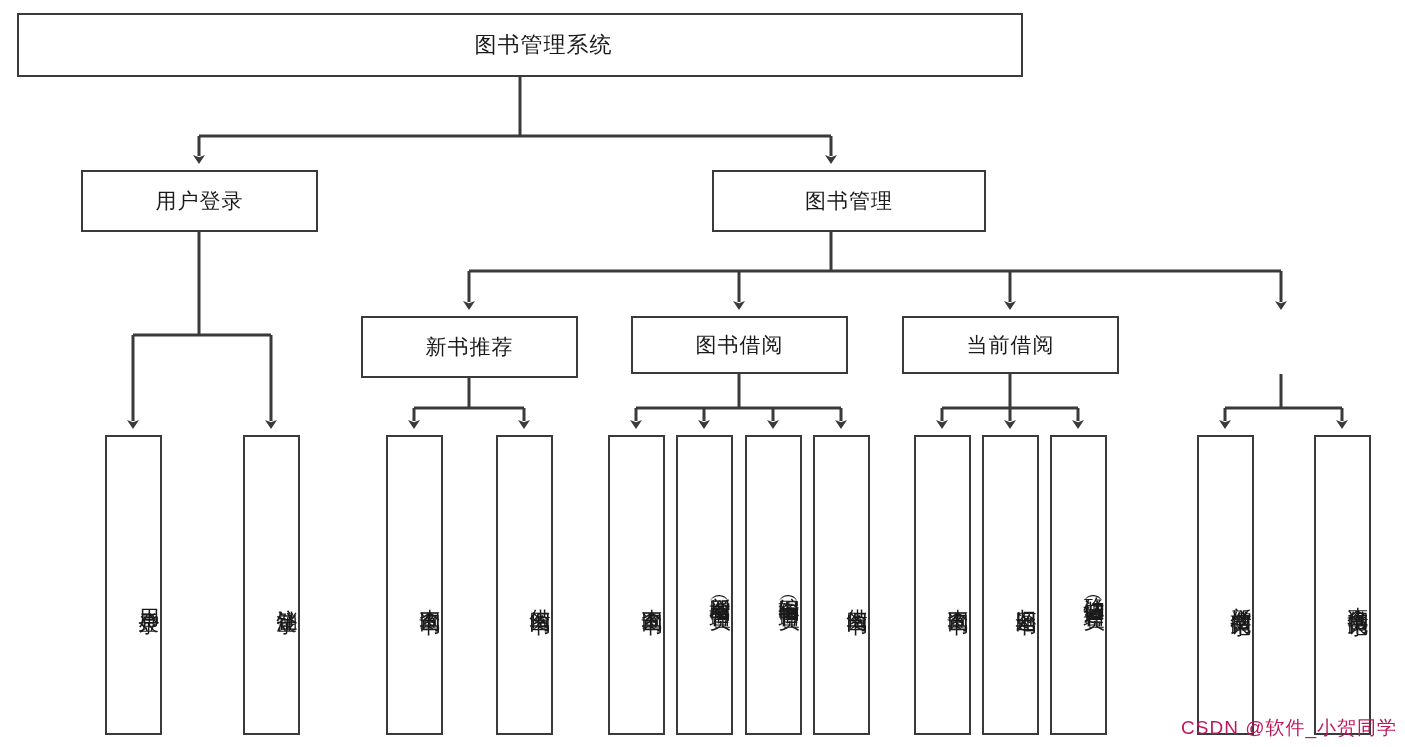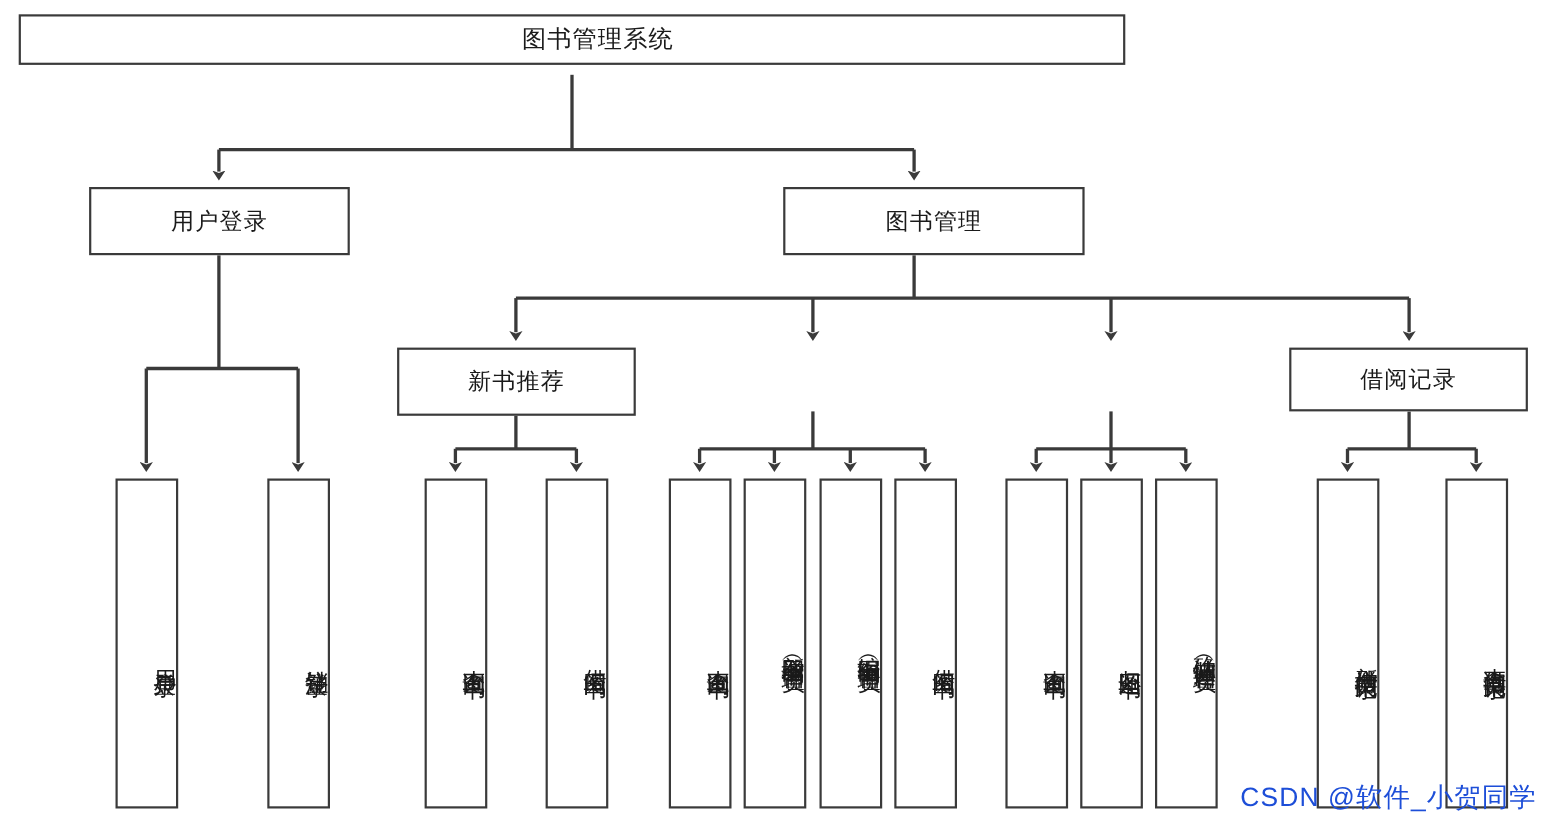--- a/index.html
+++ b/index.html
@@ -54,22 +54,22 @@
     text-orientation: upright;
     display: block;
   }
   .node.root {
     font-size: 22px;
   }
   #watermark {
     position: absolute;
     right: 8px;
     bottom: 6px;
-    font-size: 24px;
-    color: #1d4ed8;
+    font-size: 19px;
+    color: #be185d;
     letter-spacing: 1px;
     white-space: nowrap;
     pointer-events: none;
     margin-left: 38px;
   }
 </style>
 </head>
 <body>
 
 <div id="stage">
@@ -117,36 +117,39 @@
       <path d="M1010,408 L1010,421" marker-end="url(#arrow)"></path>
       <path d="M1078,408 L1078,421" marker-end="url(#arrow)"></path>
 
       <path d="M1281,374 L1281,408"></path>
       <path d="M1225,408 L1342,408"></path>
       <path d="M1225,408 L1225,421" marker-end="url(#arrow)"></path>
       <path d="M1342,408 L1342,421" marker-end="url(#arrow)"></path>
     </g>
   </svg>
 
-  <div class="node h root" style="left:17px; top:13px; width:1006px; height:46px;padding-left:47px;">
+  <div class="node h root" style="left:17px; top:13px; width:1006px; height:64px;padding-left:47px;">
     <span>图书管理系统</span>
   </div>
 
   <div class="node h" style="left:81px; top:170px; width:237px; height:62px;">
     <span>用户登录</span>
   </div>
   <div class="node h" style="left:712px; top:170px; width:274px; height:62px;">
     <span>图书管理</span>
   </div>
 
   <div class="node h" style="left:361px; top:316px; width:217px; height:62px;">
     <span>新书推荐</span>
   </div>
-  <div class="node h" style="left:1172px; top:316px; width:217px; height:58px;">
-    <span>借阅记录</span>
+  <div class="node h" style="left:631px; top:316px; width:217px; height:58px;">
+    <span>图书借阅</span>
+  </div>
+  <div class="node h" style="left:902px; top:316px; width:217px; height:58px;">
+    <span>当前借阅</span>
   </div>
 
   <div class="node v" style="left:105px; top:435px; width:57px; height:300px;">
     <span class="vtext">用户登录</span>
   </div>
   <div class="node v" style="left:243px; top:435px; width:57px; height:300px;">
     <span class="vtext">注销登录</span>
   </div>
 
   <div class="node v" style="left:386px; top:435px; width:57px; height:300px;">

